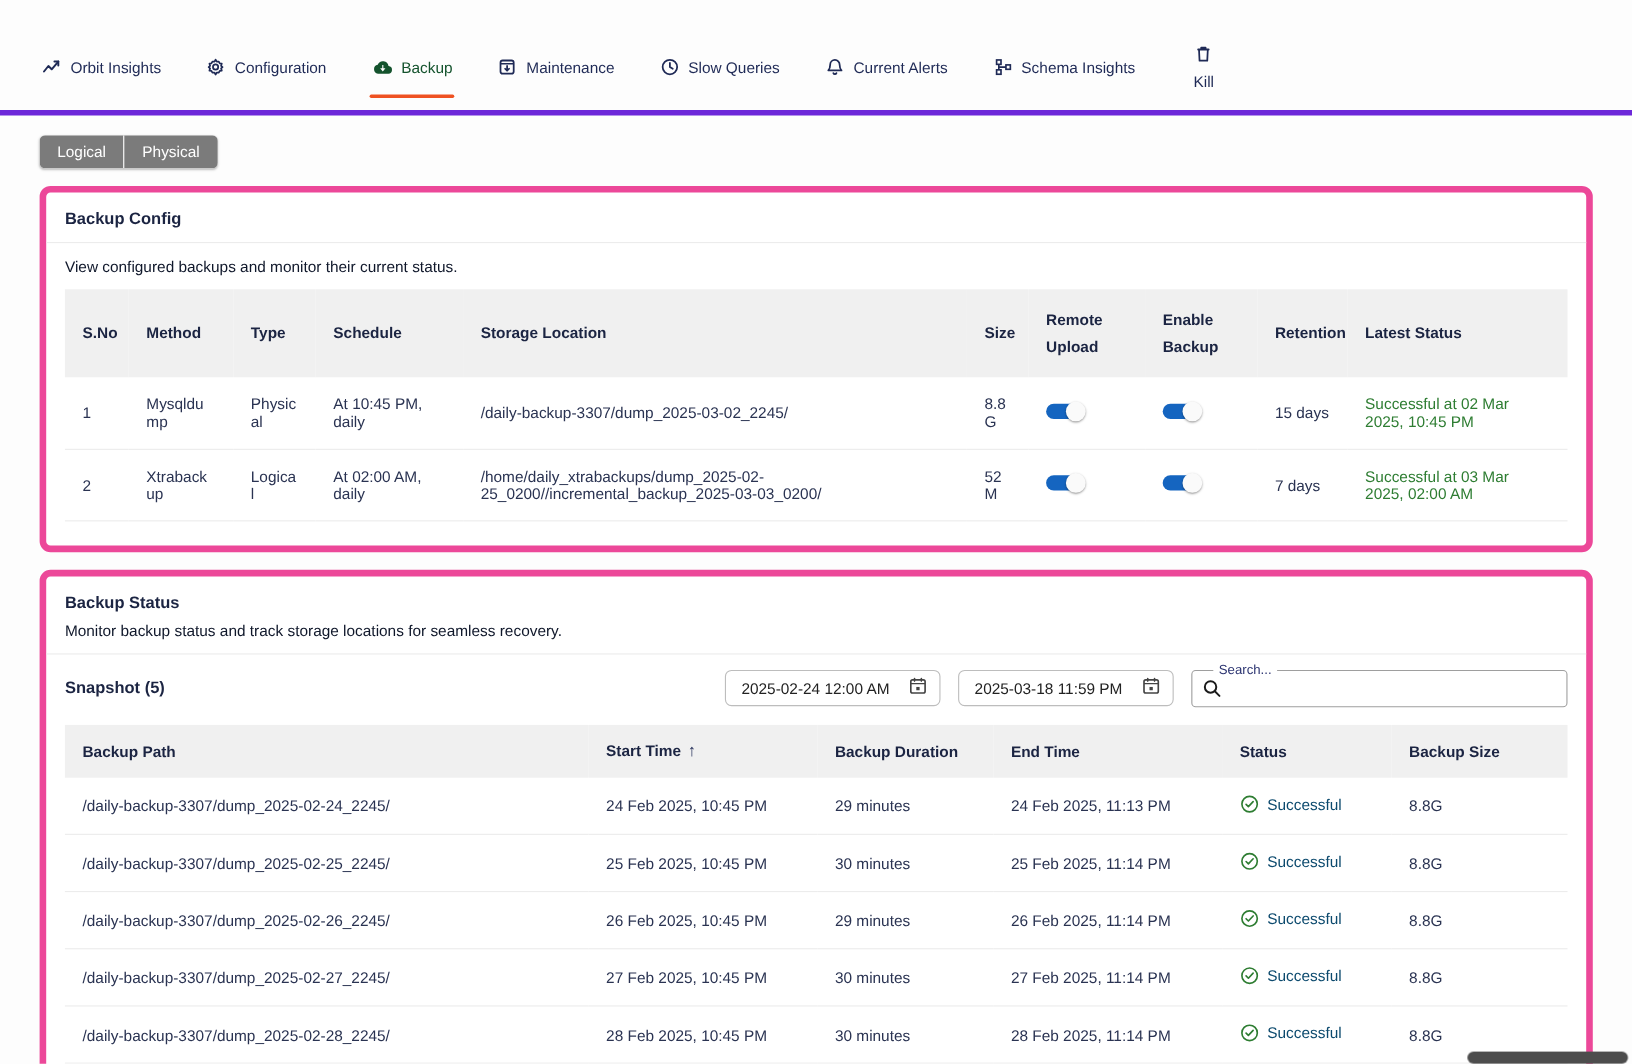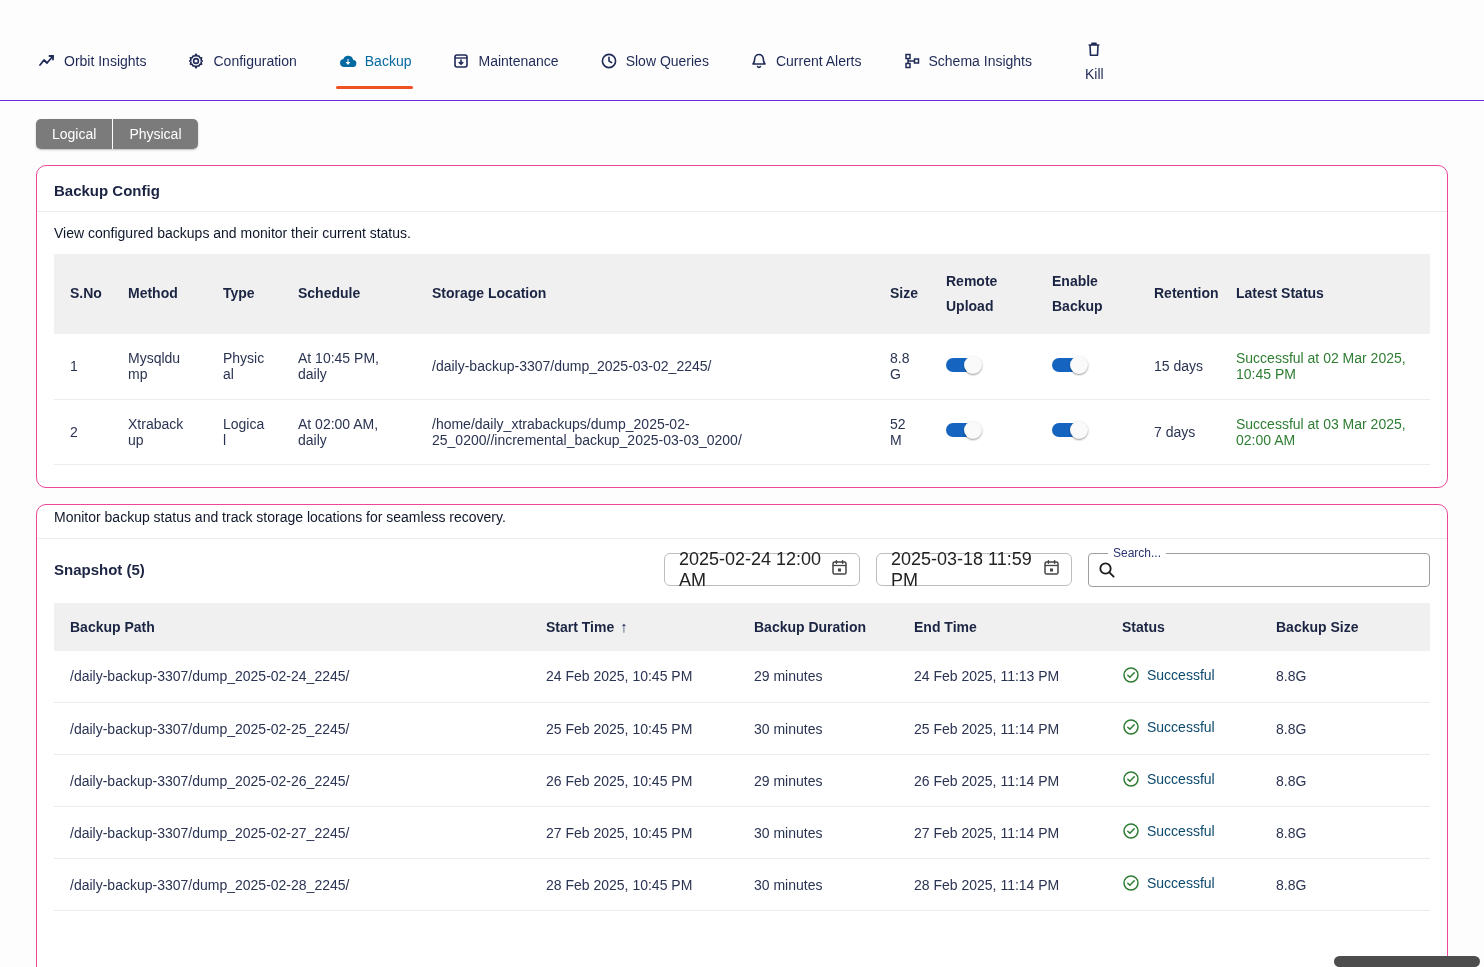--- a/index.html
+++ b/index.html
@@ -1,38 +1,38 @@
 <!DOCTYPE html>
 <html><head>
 <meta charset="utf-8">
 <style>
   * { margin:0; padding:0; box-sizing:border-box; }
   html,body { width:1484px; height:967px; overflow:hidden; background:#fdfdfd;
     font-family:"Liberation Sans", sans-serif; color:#2a3352; }
 
   
   .tabbar { display:flex; align-items:center; gap:37px; padding:36px 32px 0 36px;
-    border-bottom:1px solid #6d28d9; background:#fdfdfd; }
+    border-bottom:5px solid #6d28d9; background:#fdfdfd; }
   .tab { display:flex; align-items:center; gap:8px; padding:4px 2px 18px 2px;
     position:relative; color:#1f2a56; font-size:14px; font-weight:500; cursor:pointer; white-space:nowrap; }
   .tab svg { display:block; }
-  .tab.active { color:#0369a1; }
+  .tab.active { color:#14532d; }
   .tab.active::after { content:""; position:absolute; left:0; right:0; bottom:-1px;
     height:3px; background:#ef5222; border-radius:2px; }
   .tab.kill { margin-left:12px;flex-direction:column; }
 
   
   .mode-toggle { display:flex; margin:18px 0 0 36px; border-radius:5px; overflow:hidden;
     box-shadow:0 1px 2px rgba(0,0,0,.25); width:max-content; }
   .mode-btn { background:#7b7b7b; color:#fff; font-size:14px; padding:7px 16px;
     border:none; cursor:pointer; font-family:inherit; }
   .mode-btn + .mode-btn { border-left:1px solid #fff; }
 
   
-  .card { background:#fff; border:1px solid #ec4899; border-radius:10px;
+  .card { background:#fff; border:6px solid #ec4899; border-radius:10px;
     margin:16px 36px 0 36px; }
   .card-title { font-size:15px; font-weight:bold; color:#1b2442; padding:16px 17px 12px 17px; }
   .card-divider { height:1px; background:#ececec; }
   .card-subtitle { font-size:14px; color:#0f172a; padding:13px 17px; }
 
   
   table { border-collapse:collapse; width:calc(100% - 34px); margin:0 17px 22px 17px;
     font-size:14px; table-layout:fixed; }
   thead th { background:#f0f0f0; text-align:left; font-weight:bold; color:#1b2442;
     padding:10px 16px; vertical-align:middle; }
@@ -57,21 +57,21 @@
   
   .status-chip { display:inline-flex; align-items:center; gap:7px; color:#0c4a6e; }
 
   
   .filter-row { display:flex; align-items:center; padding:14px 17px 16px 17px; }
   .snapshot-label { font-size:15px; font-weight:bold; color:#1b2442; }
   .filter-spacer { flex:1; }
   .date-box { display:flex; align-items:center; justify-content:space-between;
     width:196px; height:33px; border:1px solid #bdbdbd; border-radius:6px;
     padding:0 10px 0 14px; margin-left:16px; cursor:pointer; background:#fff; }
-  .date-box .date-text { font-size:18px; font-weight:500; color:#222; }
+  .date-box .date-text { font-size:14px; font-weight:500; color:#222; }
   .search-box { position:relative; width:342px; height:34px; border:1px solid #9e9e9e;
     border-radius:4px; margin-left:16px; display:flex; align-items:center; padding:0 8px; background:#fff; }
   .search-label { position:absolute; top:-8px; left:19px; font-size:12px; color:#2b3370;
     background:#fff; padding:0 5px; }
   .search-input { border:none; outline:none; flex:1; height:100%; font-size:14px;
     font-family:inherit; color:#2a3352; background:transparent; }
 
   
   .hscroll-thumb { position:fixed; right:4px; bottom:0; width:146px; height:11px;
     background:#4d4d4d; border-radius:6px; }
@@ -215,20 +215,21 @@
         <td><span class="switch"><span class="track"></span><span class="thumb"></span></span></td>
         <td><span class="switch"><span class="track"></span><span class="thumb"></span></span></td>
         <td>7 days</td>
         <td class="status-green">Successful at 03 Mar 2025, 02:00 AM</td>
       </tr>
     </tbody>
   </table>
 </section>
 
 <section class="card" style="height:500px;">
+  <div class="card-title" style="padding-bottom:4px;">Backup Status</div>
   <div class="card-subtitle" style="padding-top:4px;">Monitor backup status and track storage locations for seamless recovery.</div>
   <div class="card-divider"></div>
 
   <div class="filter-row">
     <span class="snapshot-label">Snapshot (5)</span>
     <span class="filter-spacer"></span>
     <div class="date-box">
       <span class="date-text">2025-02-24 12:00 AM</span>
       <span>
         <svg width="19" height="19" viewBox="0 0 19 19" fill="none" stroke="#444" stroke-width="1.5">

